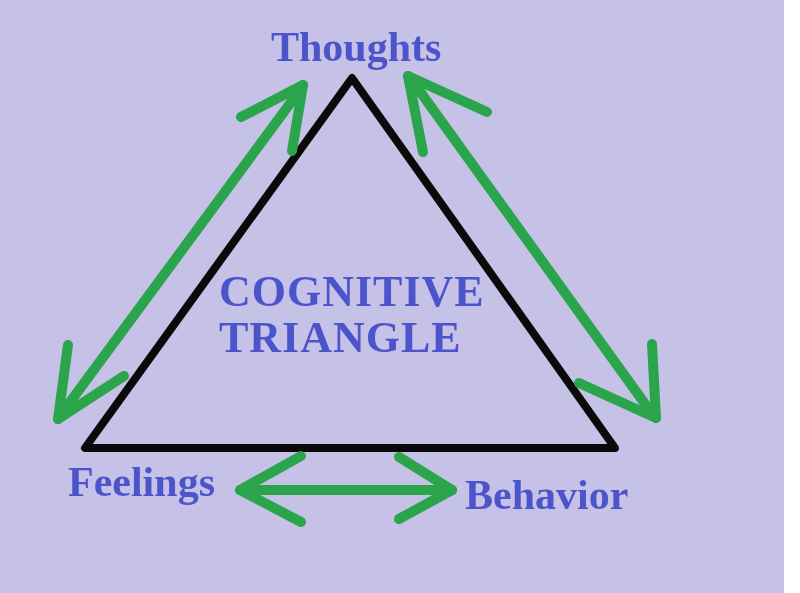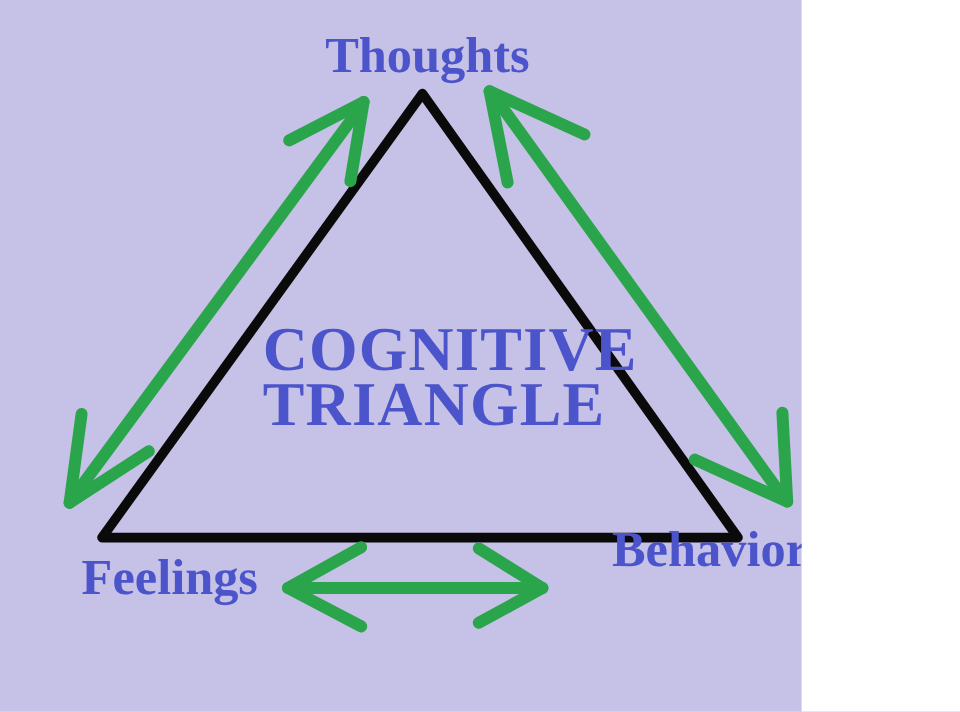--- a/index.html
+++ b/index.html
@@ -1,49 +1,49 @@
 <!DOCTYPE html>
 <html><head>
 <meta charset="utf-8">
 <style>
   html, body {
     margin: 0;
     padding: 0;
   }
   .canvas {
     position: relative;
-    width: 668px;
+    width: 784px;
     height: 593px;
     background: #c6c1e6;
     overflow: hidden;
     font-family: "Liberation Serif", serif;
   }
   .diagram-svg {
     position: absolute;
     left: 0;
     top: 0;
   }
   .node-label {
     position: absolute;
     color: #4c54cb;
     font-weight: bold;
     font-size: 42px;
     line-height: 1.1;
     white-space: nowrap;
   }
   .label-thoughts  { left: 271px; top: 24px; }
   .label-feelings  { left: 68px;  top: 459px; }
-  .label-behavior  { left: 465px; top: 436px; margin-left: 45px; }
+  .label-behavior  { left: 465px; top: 472px; }
   .center-title {
     position: absolute;
     left: 219px;
     top: 269px;
     color: #4c54cb;
     font-weight: bold;
-    font-size: 52px;
+    font-size: 44px;
     line-height: 46px;
     letter-spacing: 1px;
     white-space: nowrap;
   }
   .tri-stroke {
     fill: none;
     stroke: #0a0a0a;
     stroke-width: 8;
     stroke-linejoin: round;
   }

